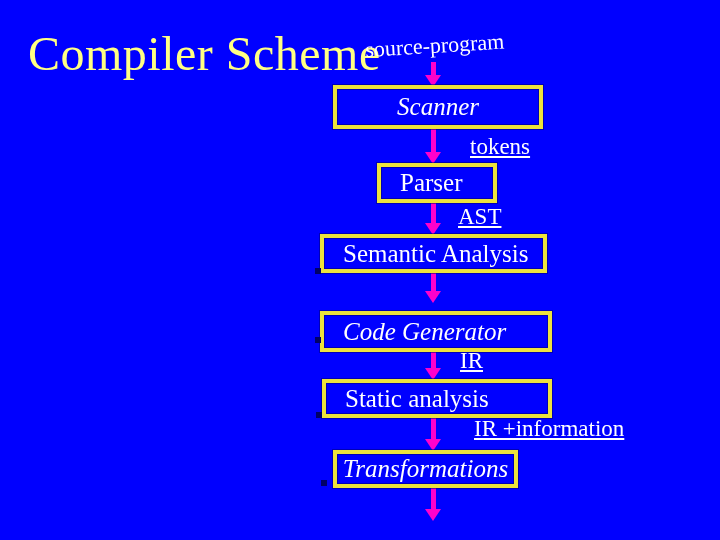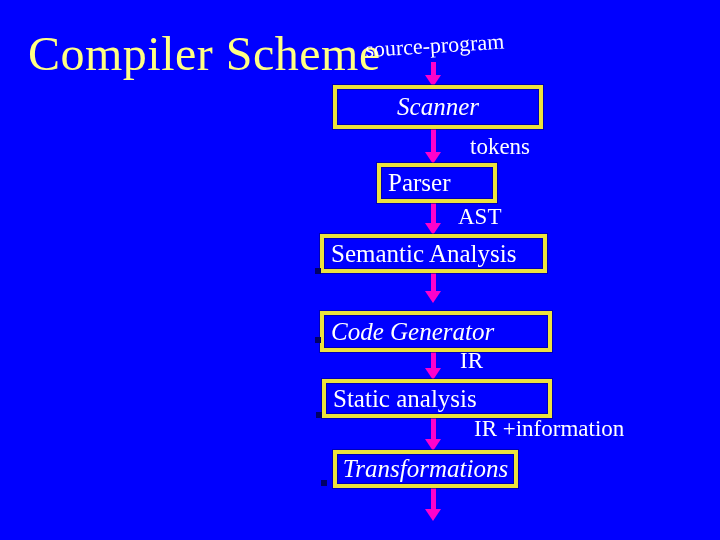--- a/index.html
+++ b/index.html
@@ -41,31 +41,32 @@
     box-sizing:border-box;
     border:4px solid var(--box-border);
     box-shadow:0 0 0 1px rgba(0,0,120,0.55), inset 0 0 0 1px rgba(0,0,120,0.55);
     background:var(--background);
     color:var(--box-text);
     font-size:25px;
     display:flex;align-items:center;
     white-space:nowrap;
   }
   .dbox.center{justify-content:center;font-style:italic;}
-  .dbox.left{justify-content:flex-start;padding-left:7px;}
+  .dbox.left{justify-content:flex-start;padding-left:19px;}
   .box-scanner{left:333px;top:85px;width:210px;height:44px;}
   .box-parser{left:377px;top:163px;width:120px;height:40px;}
   .box-semantic{left:320px;top:234px;width:227px;height:39px;}
   .box-codegen{left:320px;top:311px;width:232px;height:41px;font-style:italic;}
   .box-static{left:322px;top:379px;width:230px;height:39px;}
   .box-transform{left:333px;top:450px;width:185px;height:38px;}
   .edge-label{
     position:absolute;
     font-size:23px;color:var(--label-text);
     white-space:nowrap;
+    text-decoration:underline;
   }
   .lbl-tokens{left:470px;top:134px;}
   .lbl-ast{left:458px;top:204px;}
   .lbl-ir{left:460px;top:348px;}
   .lbl-irinfo{left:474px;top:416px;}
   .arrow{
     position:absolute;width:16px;left:425px;
     display:flex;flex-direction:column;align-items:center;
   }
   .arrow .shaft{

